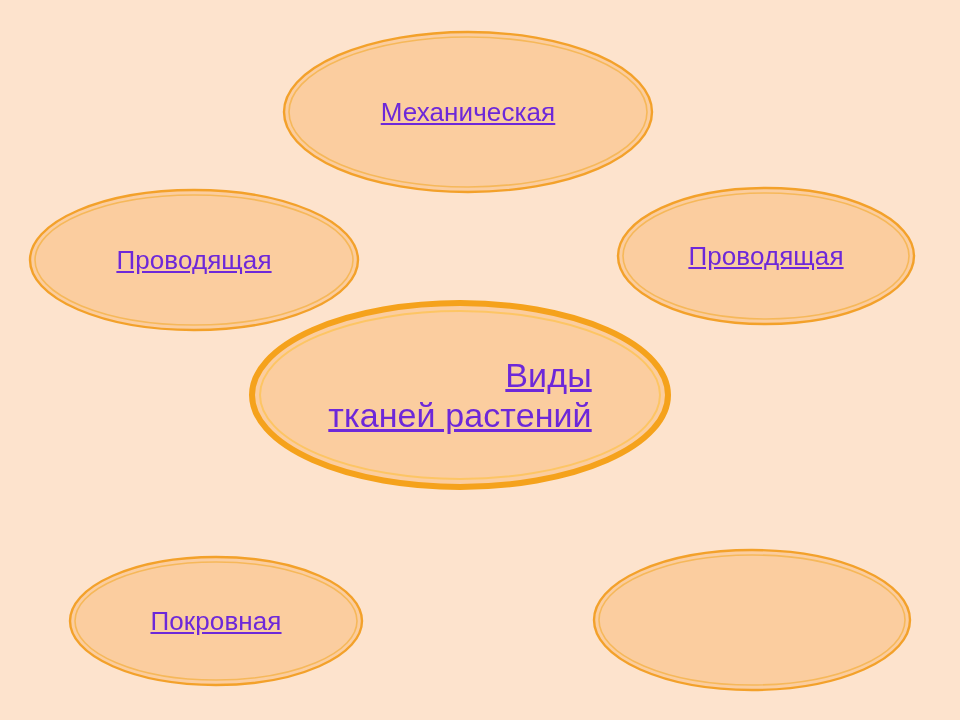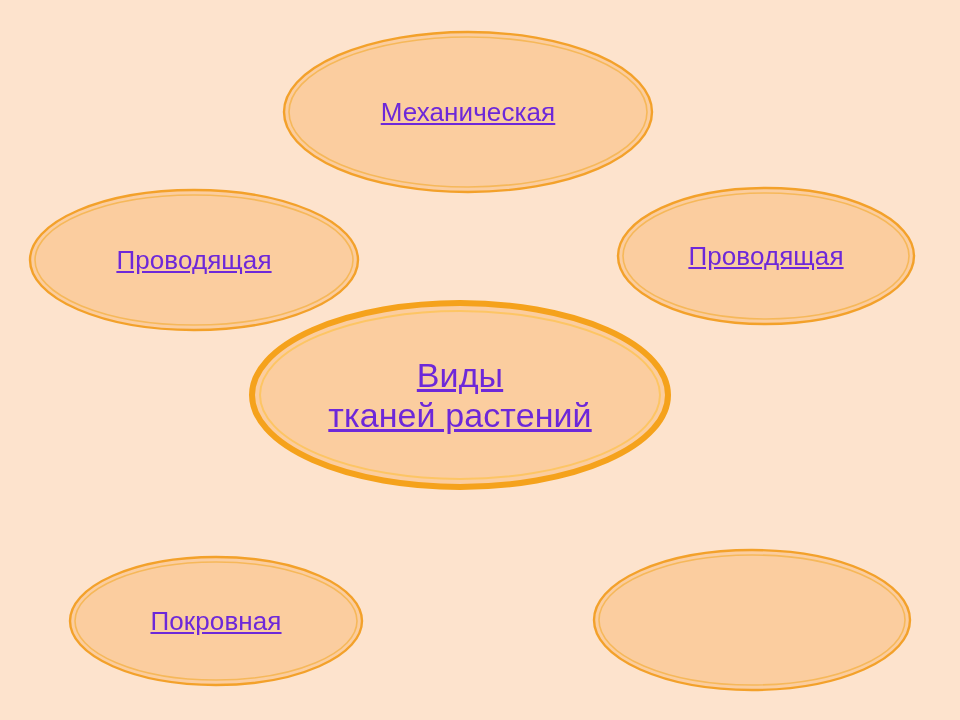--- a/index.html
+++ b/index.html
@@ -41,20 +41,21 @@
     letter-spacing: 0.1px;
     text-decoration: underline;
   }
   .node-label.branch {
     font-size: 26px;
     font-weight: normal;
   }
   .node-label.center {
     font-size: 34px;
     font-weight: normal;
+    text-align: right;
   }
   .hit {
     position: absolute;
     border-radius: 50%;
     background: transparent;
   }
 </style>
 </head>
 <body>
 

